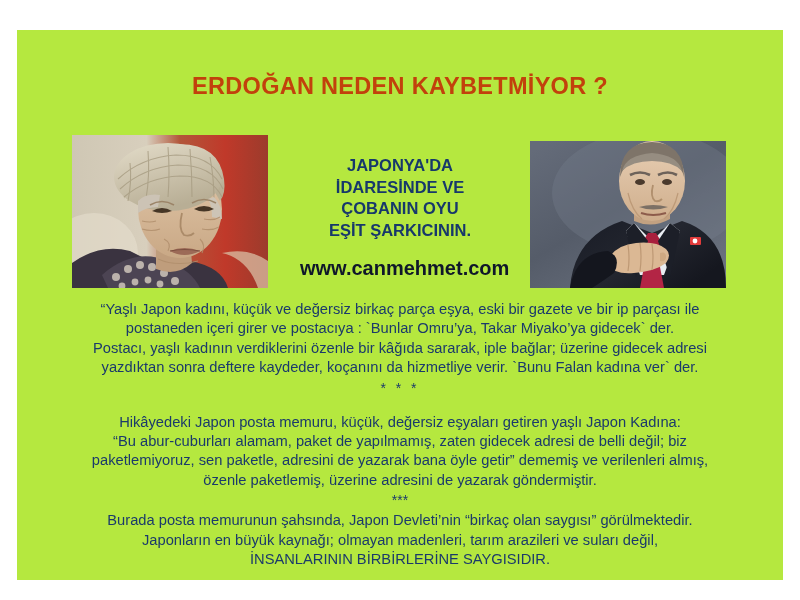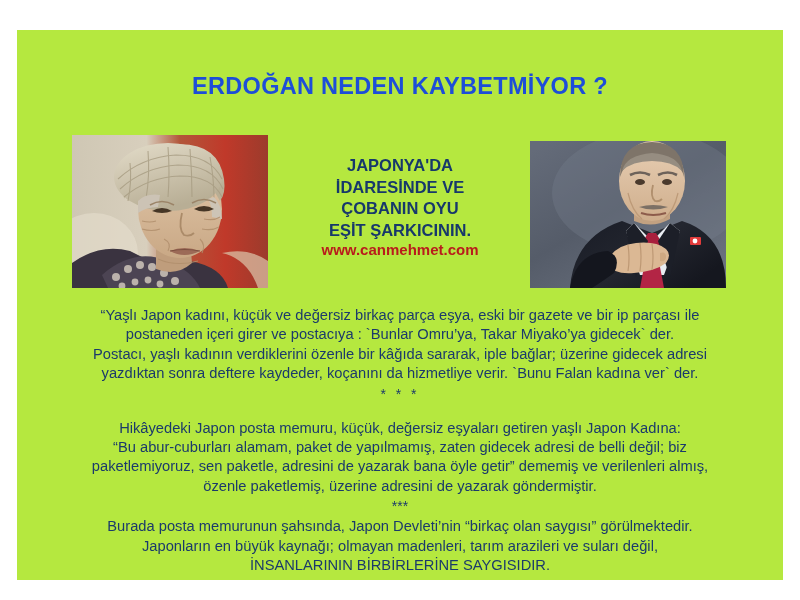--- a/index.html
+++ b/index.html
@@ -25,21 +25,21 @@
 
   
   .title-block {
     position: absolute;
     left: 0;
     top: 42px;
     width: 766px;
     text-align: center;
   }
   .title-line {
-    color: #1d4ed8;
+    color: #c2410c;
     font-weight: bold;
     font-size: 23.5px;
     line-height: 29px;
     letter-spacing: 0.3px;
     white-space: nowrap;
   }
   .title-line.l2 {
     font-size: 23.5px;
   }
 
@@ -72,43 +72,43 @@
     width: 200px;
     text-align: center;
     color: #17386b;
     font-size: 16.5px;
     line-height: 21.5px;
     font-weight: bold;
   }
   .slogan .ln { display: block; white-space: nowrap; }
   .slogan-url {
     display: block;
-    margin-top: 0;
-    color: #b91c1c;
-    font-size: 15px;
+    margin-top: 18px;
+    color: #0f172a;
+    font-size: 20px;
     line-height: 18px;
     white-space: nowrap;
   }
 
   
   .body-text {
     position: absolute;
     left: 0;
     top: 262px;
     width: 766px;
     text-align: center;
     color: #1b3a6b;
   }
   .para {
     font-size: 14.7px;
     line-height: 19.4px;
     padding: 0 6px;
   }
   .para .ln { display: block; white-space: nowrap; }
-  .para.p1 { margin-top: 14px; }
+  .para.p1 { margin-top: 8px; }
   .sep {
     font-size: 14px;
     line-height: 18px;
     letter-spacing: 3px;
     color: #1b3a6b;
     margin: 1px 0 2px 0;
   }
   .sep.tight { letter-spacing: 0px; }
   .para.p2 { margin-top: 16px; }
   .para.p3 { margin-top: 0px; }

